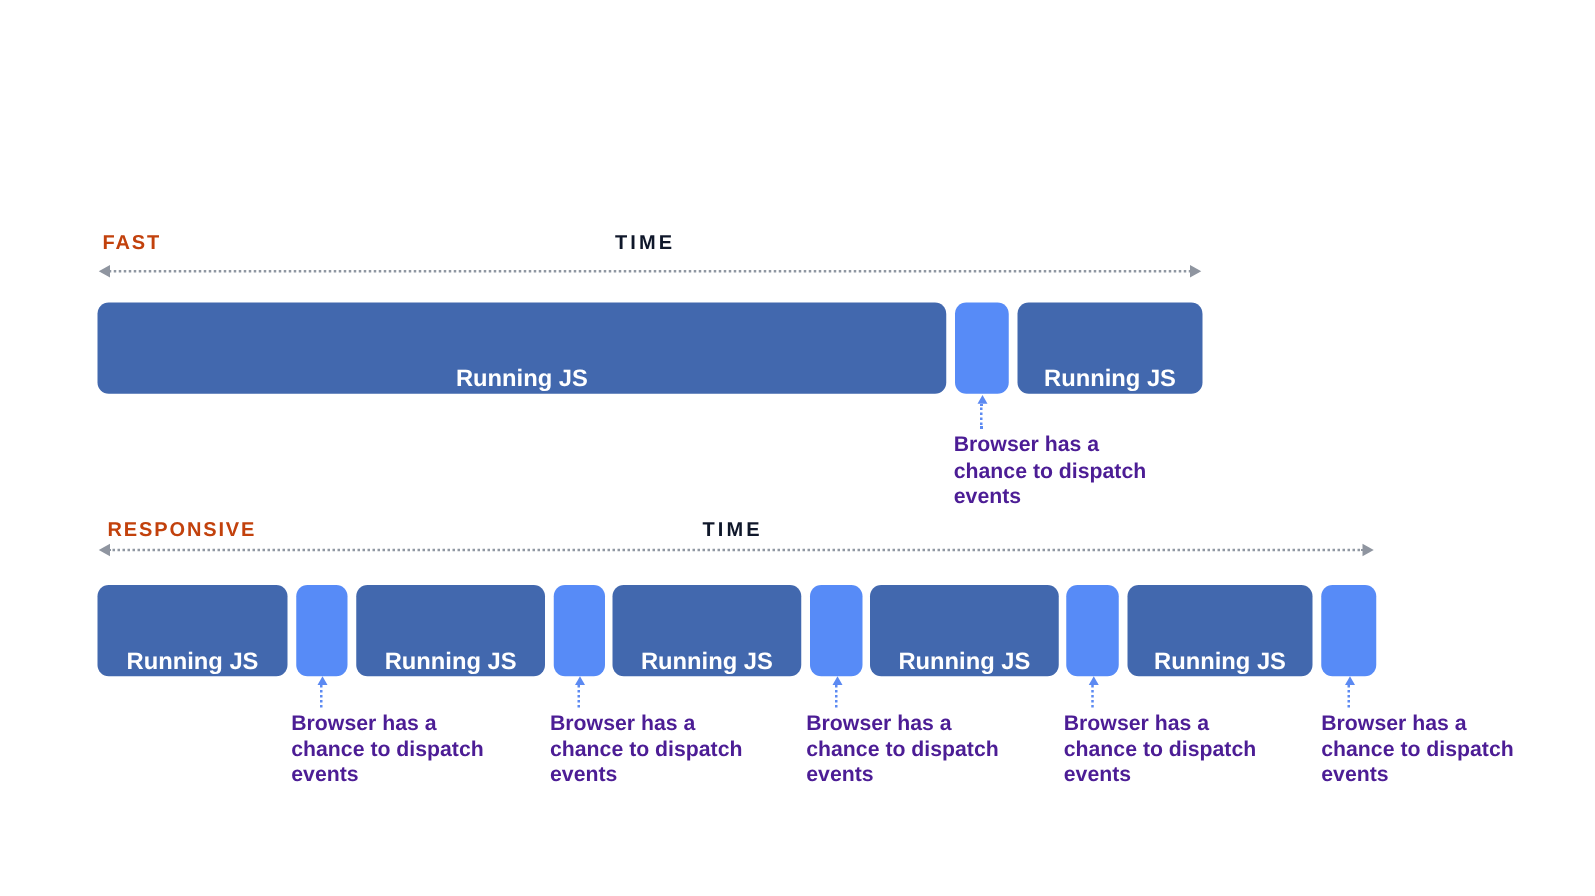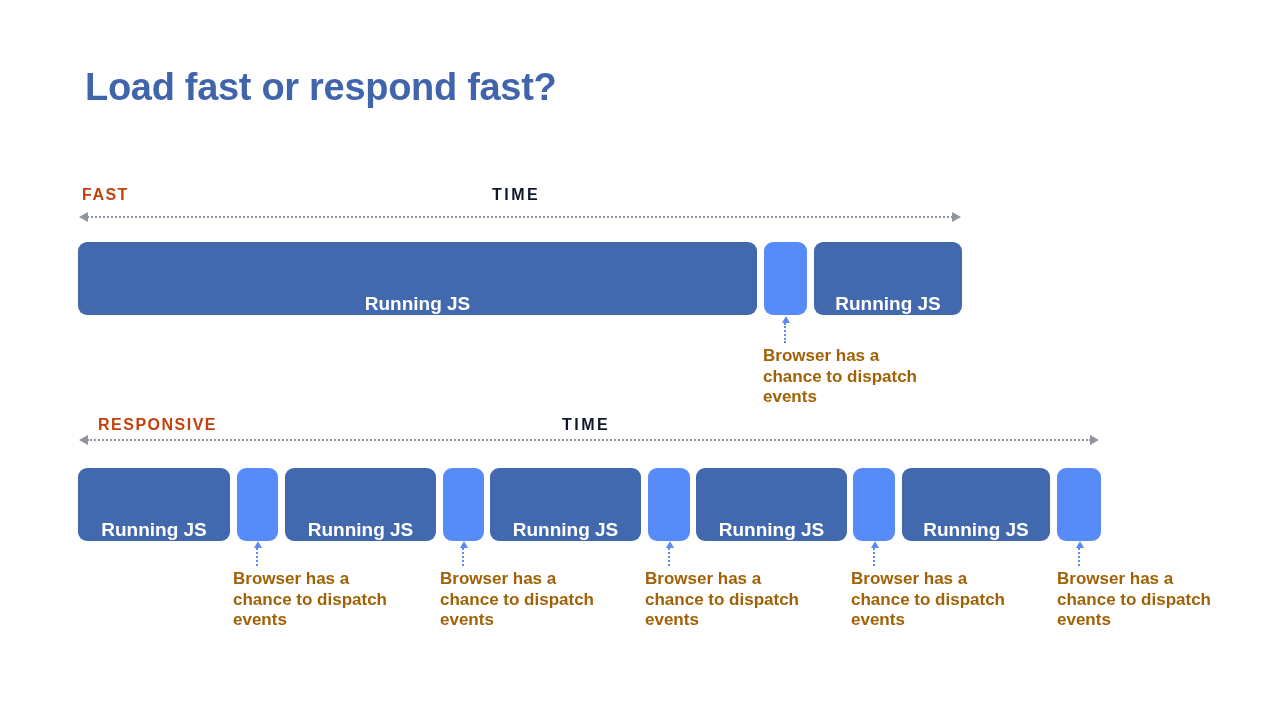--- a/index.html
+++ b/index.html
@@ -103,49 +103,48 @@
     width: 0; height: 0;
     border-left: 4px solid transparent;
     border-right: 4px solid transparent;
     border-bottom: 7px solid #5c8af2;
   }
 
   
   .annotation {
     position: absolute;
     width: 155px;
-    color: #a16207;
+    color: #4c1d95;
     font-weight: 700;
     font-size: 17px;
     line-height: 20.5px;
   }
 </style>
 </head>
 <body>
 
 <div class="slide">
 
-  <div class="title">Load fast or respond fast?</div>
 
   <div class="section-label" style="left:82px; top:186px;">FAST</div>
   <div class="time-label" style="left:492px; top:186px;">TIME</div>
   <div class="timeline-line" style="left:87px; top:216px; width:866px;"></div>
 
   <div class="bar running" style="left:78px; top:242px; width:679px;">
     <span class="bar-label">Running JS</span>
   </div>
   <div class="bar gap" style="left:764px; top:242px; width:43px;"></div>
   <div class="bar running" style="left:814px; top:242px; width:148px;">
     <span class="bar-label">Running JS</span>
   </div>
 
   <div class="v-arrow" style="left:784px; top:323px; height:20px;"></div>
   <div class="annotation" style="left:763px; top:346px;">Browser has a chance to dispatch events</div>
 
-  <div class="section-label" style="left:98px; top:416px;">RESPONSIVE</div>
+  <div class="section-label" style="left:86px; top:416px;">RESPONSIVE</div>
   <div class="time-label" style="left:562px; top:416px;">TIME</div>
   <div class="timeline-line" style="left:87px; top:439px; width:1004px;"></div>
 
   <div class="bar running" style="left:78px; top:468px; width:152px;">
     <span class="bar-label">Running JS</span>
   </div>
   <div class="bar gap" style="left:237px; top:468px; width:41px;"></div>
   <div class="bar running" style="left:285px; top:468px; width:151px;">
     <span class="bar-label">Running JS</span>
   </div>

